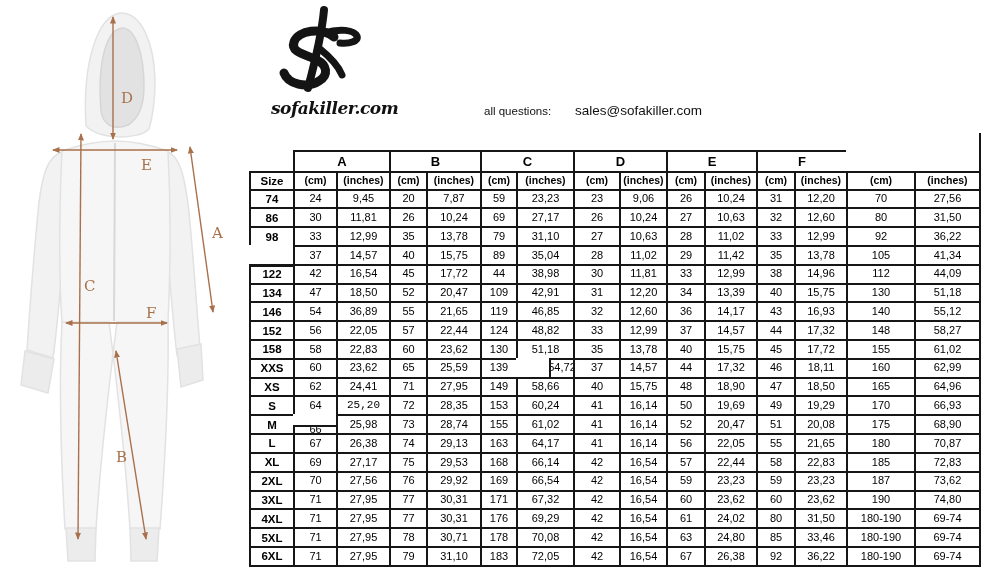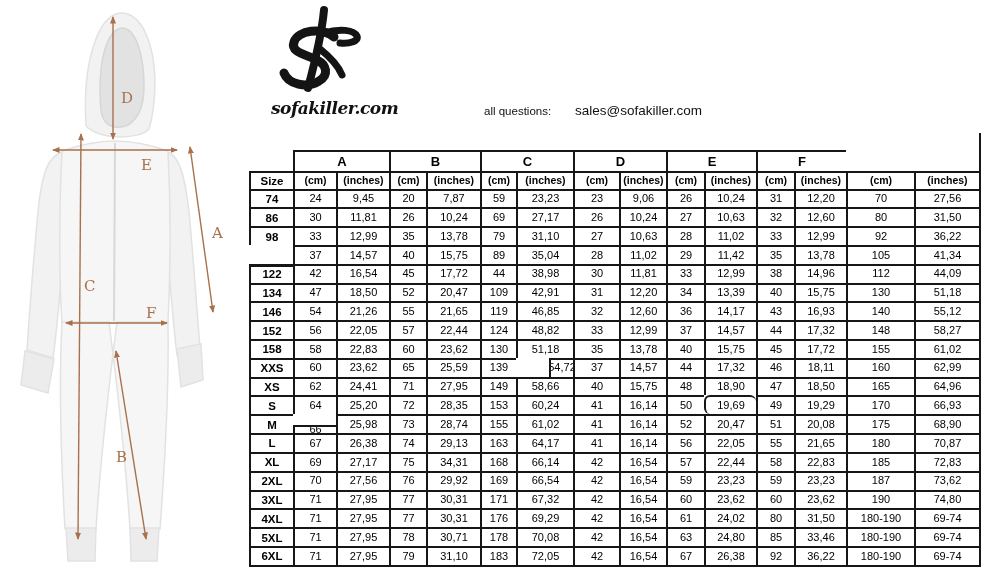--- a/index.html
+++ b/index.html
@@ -201,21 +201,21 @@
     <div class="c vcell" style="grid-area: 9 / 8;">31</div>
     <div class="c vcell" style="grid-area: 9 / 9;">12,20</div>
     <div class="c vcell" style="grid-area: 9 / 10; text-align: right;">34</div>
     <div class="c vcell" style="grid-area: 9 / 11;">13,39</div>
     <div class="c vcell" style="grid-area: 9 / 12;">40</div>
     <div class="c vcell" style="grid-area: 9 / 13;">15,75</div>
     <div class="c vcell" style="grid-area: 9 / 14;">130</div>
     <div class="c vcell" style="grid-area: 9 / 15;">51,18</div>
     <div class="c scell" style="grid-area: 10 / 1;">146</div>
     <div class="c vcell" style="grid-area: 10 / 2;">54</div>
-    <div class="c vcell" style="grid-area: 10 / 3;">21,26</div>
+    <div class="c vcell" style="grid-area: 10 / 3;">36,89</div>
     <div class="c vcell" style="grid-area: 10 / 4;">55</div>
     <div class="c vcell" style="grid-area: 10 / 5;">21,65</div>
     <div class="c vcell" style="grid-area: 10 / 6;">119</div>
     <div class="c vcell" style="grid-area: 10 / 7;">46,85</div>
     <div class="c vcell" style="grid-area: 10 / 8;">32</div>
     <div class="c vcell" style="grid-area: 10 / 9;">12,60</div>
     <div class="c vcell" style="grid-area: 10 / 10;">36</div>
     <div class="c vcell" style="grid-area: 10 / 11;">14,17</div>
     <div class="c vcell" style="grid-area: 10 / 12;">43</div>
     <div class="c vcell" style="grid-area: 10 / 13;">16,93</div>
@@ -276,29 +276,29 @@
     <div class="c vcell" style="grid-area: 14 / 8;">40</div>
     <div class="c vcell" style="grid-area: 14 / 9;">15,75</div>
     <div class="c vcell" style="grid-area: 14 / 10;">48</div>
     <div class="c vcell" style="grid-area: 14 / 11;">18,90</div>
     <div class="c vcell" style="grid-area: 14 / 12;">47</div>
     <div class="c vcell" style="grid-area: 14 / 13;">18,50</div>
     <div class="c vcell" style="grid-area: 14 / 14;">165</div>
     <div class="c vcell" style="grid-area: 14 / 15;">64,96</div>
     <div class="c scell" style="grid-area: 15 / 1;">S</div>
     <div class="c vcell" style="grid-area: 15 / 2;">64</div>
-    <div class="c vcell" style="grid-area: 15 / 3;">25,20</div>
+    <div class="c vcell" style="grid-area: 15 / 3; font-family: Liberation Mono, monospace;">25,20</div>
     <div class="c vcell" style="grid-area: 15 / 4;">72</div>
     <div class="c vcell" style="grid-area: 15 / 5;">28,35</div>
     <div class="c vcell" style="grid-area: 15 / 6; text-align: right;">153</div>
     <div class="c vcell" style="grid-area: 15 / 7;">60,24</div>
     <div class="c vcell" style="grid-area: 15 / 8;">41</div>
     <div class="c vcell" style="grid-area: 15 / 9;">16,14</div>
     <div class="c vcell" style="grid-area: 15 / 10;">50</div>
-    <div class="c vcell" style="grid-area: 15 / 11; border-radius: 6px;">19,69</div>
+    <div class="c vcell" style="grid-area: 15 / 11;">19,69</div>
     <div class="c vcell" style="grid-area: 15 / 12;">49</div>
     <div class="c vcell" style="grid-area: 15 / 13;">19,29</div>
     <div class="c vcell" style="grid-area: 15 / 14;">170</div>
     <div class="c vcell" style="grid-area: 15 / 15;">66,93</div>
     <div class="c scell" style="grid-area: 16 / 1;">M</div>
     <div class="c vcell" style="grid-area: 16 / 2; margin-top: 11px;">66</div>
     <div class="c vcell" style="grid-area: 16 / 3;">25,98</div>
     <div class="c vcell" style="grid-area: 16 / 4;">73</div>
     <div class="c vcell" style="grid-area: 16 / 5;">28,74</div>
     <div class="c vcell" style="grid-area: 16 / 6;">155</div>
@@ -323,21 +323,21 @@
     <div class="c vcell" style="grid-area: 17 / 10;">56</div>
     <div class="c vcell" style="grid-area: 17 / 11;">22,05</div>
     <div class="c vcell" style="grid-area: 17 / 12;">55</div>
     <div class="c vcell" style="grid-area: 17 / 13;">21,65</div>
     <div class="c vcell" style="grid-area: 17 / 14;">180</div>
     <div class="c vcell" style="grid-area: 17 / 15;">70,87</div>
     <div class="c scell" style="grid-area: 18 / 1;">XL</div>
     <div class="c vcell" style="grid-area: 18 / 2;">69</div>
     <div class="c vcell" style="grid-area: 18 / 3;">27,17</div>
     <div class="c vcell" style="grid-area: 18 / 4;">75</div>
-    <div class="c vcell" style="grid-area: 18 / 5;">34,31</div>
+    <div class="c vcell" style="grid-area: 18 / 5;">29,53</div>
     <div class="c vcell" style="grid-area: 18 / 6;">168</div>
     <div class="c vcell" style="grid-area: 18 / 7;">66,14</div>
     <div class="c vcell" style="grid-area: 18 / 8;">42</div>
     <div class="c vcell" style="grid-area: 18 / 9;">16,54</div>
     <div class="c vcell" style="grid-area: 18 / 10;">57</div>
     <div class="c vcell" style="grid-area: 18 / 11;">22,44</div>
     <div class="c vcell" style="grid-area: 18 / 12;">58</div>
     <div class="c vcell" style="grid-area: 18 / 13;">22,83</div>
     <div class="c vcell" style="grid-area: 18 / 14;">185</div>
     <div class="c vcell" style="grid-area: 18 / 15;">72,83</div>

